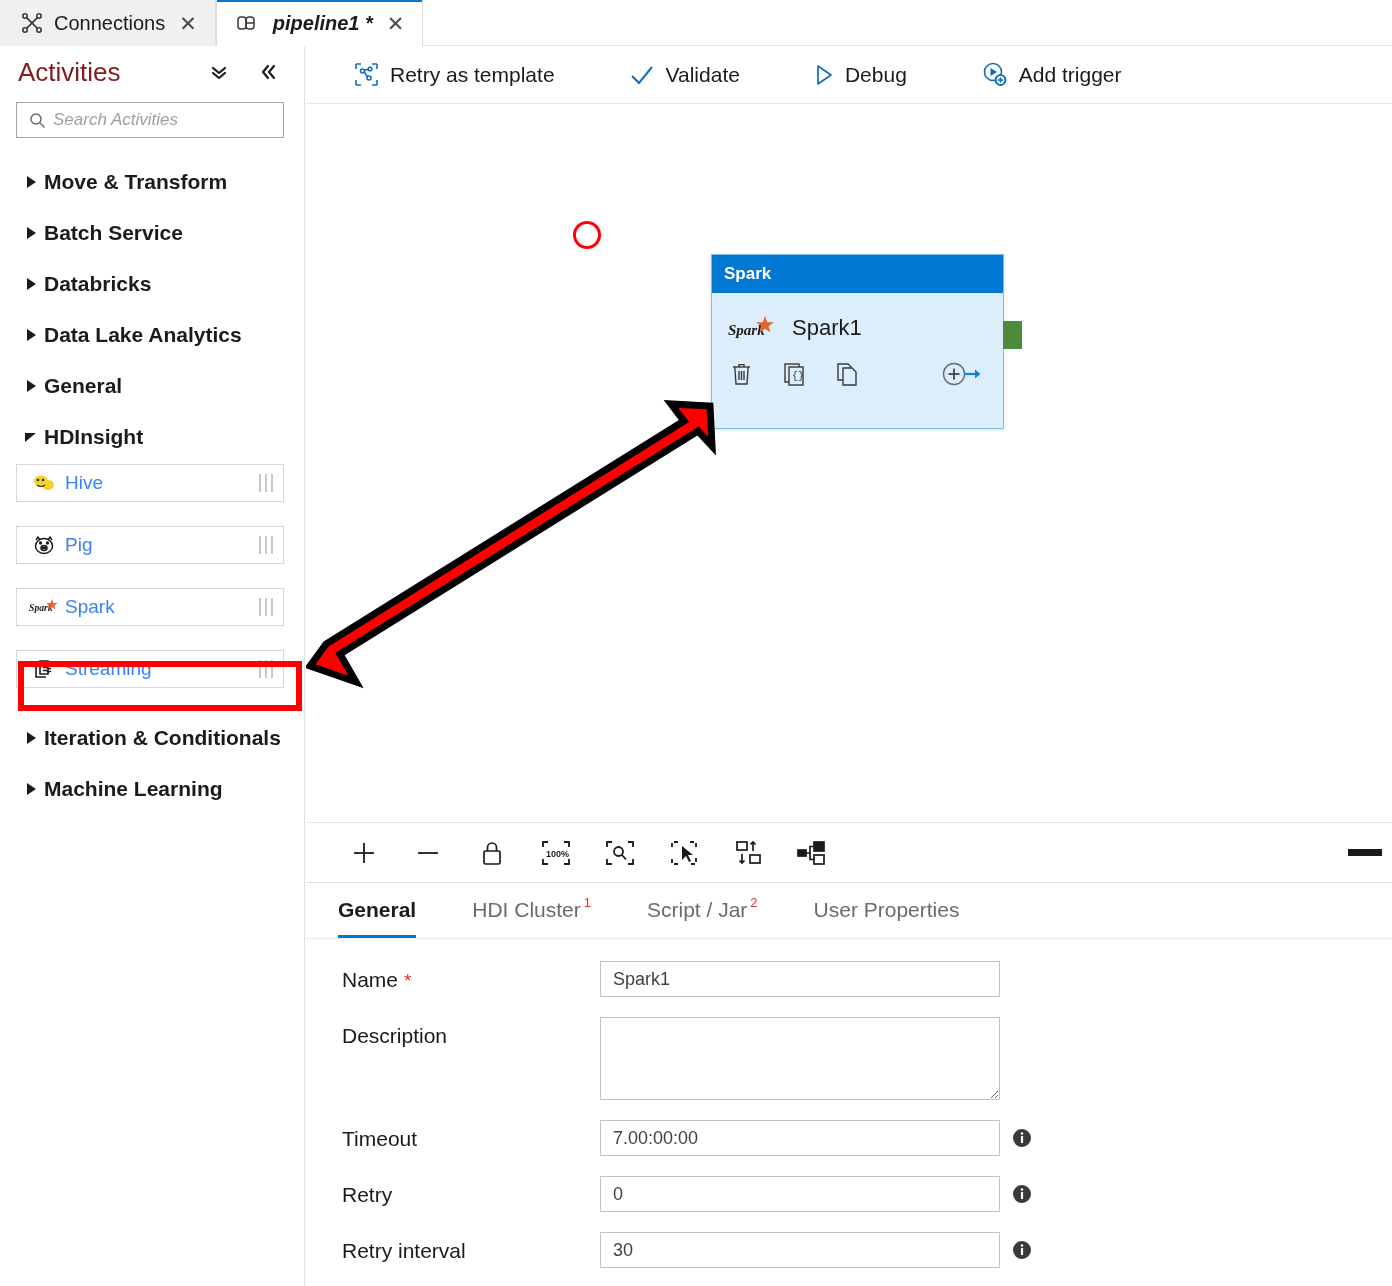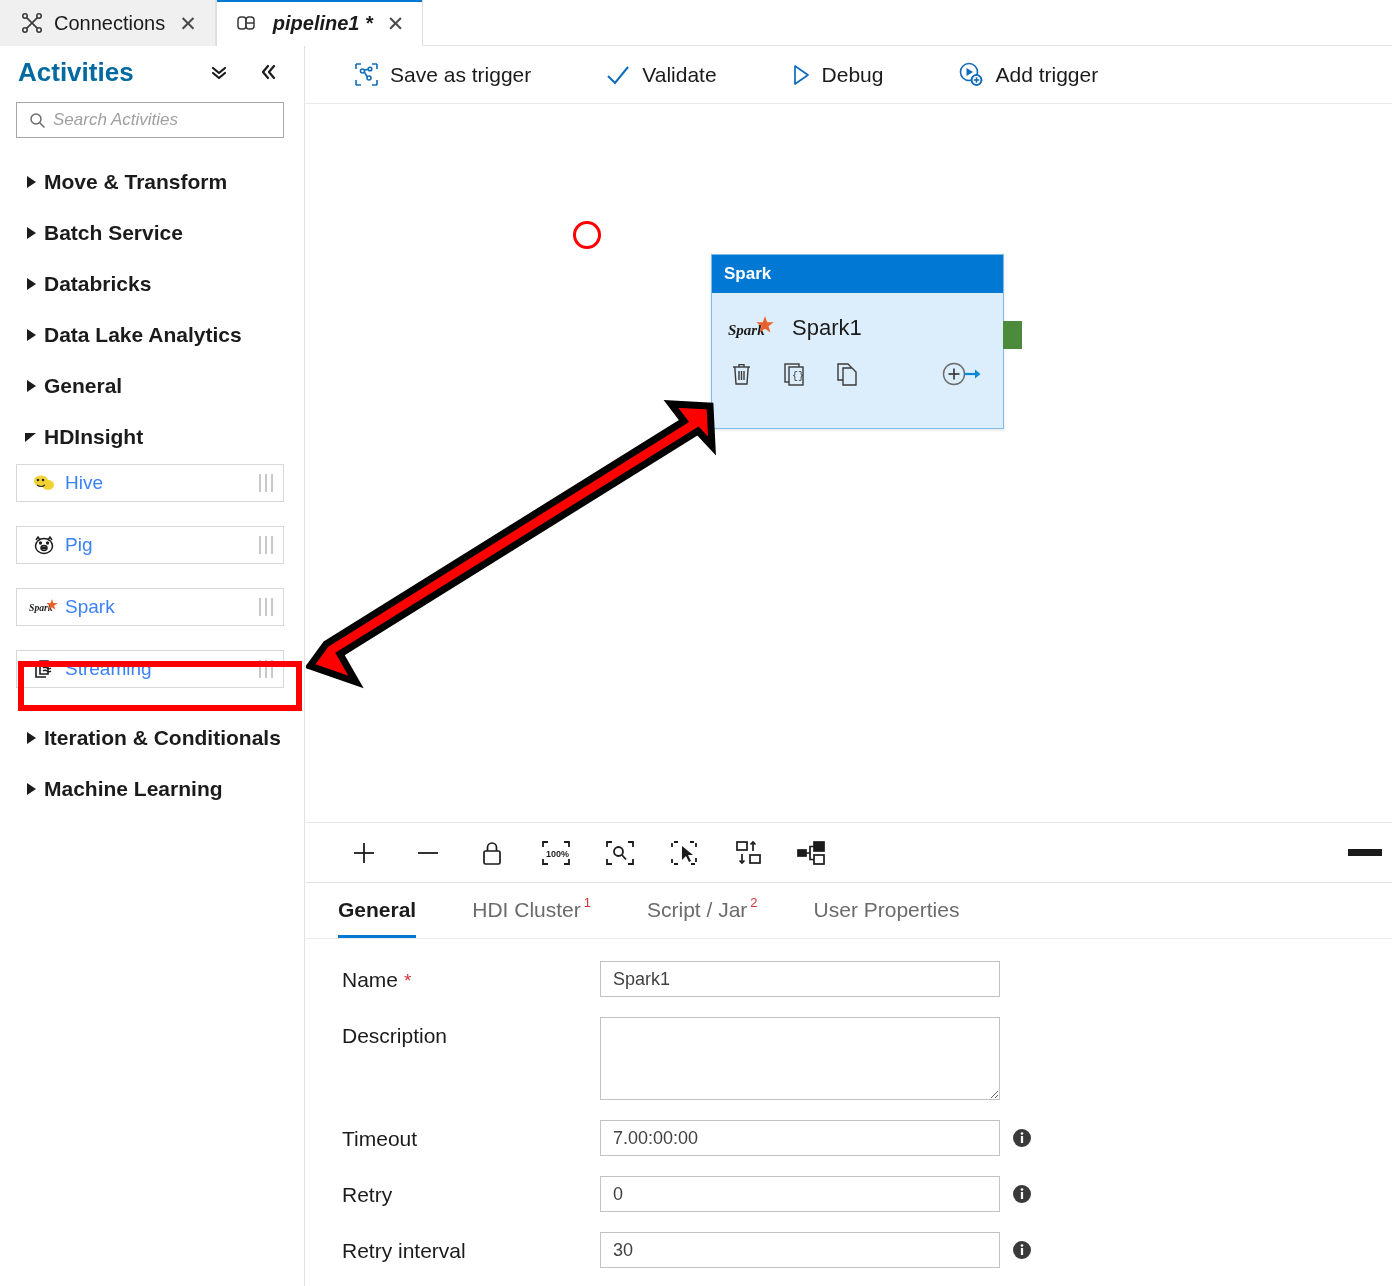--- a/index.html
+++ b/index.html
@@ -42,21 +42,21 @@
 
   
   .sidebar {
     position: absolute; top: 46px; left: 0; width: 305px; height: 1240px;
     background: #ffffff; border-right: 1px solid #e1e1e1; overflow: hidden;
   }
   .sb-header {
     display: flex; align-items: center; height: 52px;
     padding: 0 22px 0 18px;
   }
-  .sb-title { font-size: 26px; font-weight: bold; color: #0369a1; flex: 1; }
+  .sb-title { font-size: 26px; font-weight: normal; color: #7f1d1d; flex: 1; }
   .sb-hicon {
     width: 30px; height: 30px; display: flex; align-items: center;
     justify-content: center; cursor: pointer; color: #1b1b1b;
   }
   .search-wrap { padding: 4px 20px 0 16px; }
   .search-box {
     position: relative; height: 36px; border: 1px solid #a6a6a6;
     background: #fff; display: flex; align-items: center;
   }
   .search-icon { margin: 0 7px 0 12px; display: flex; }
@@ -429,21 +429,21 @@
             <path d="M23 2 L18 2 M23 2 L23 7"></path>
           <path d="M2 23 L7 23 M2 23 L2 18"></path>
             <path d="M23 23 L18 23 M23 23 L23 18"></path>
           <circle cx="8.5" cy="9" r="2"></circle>
             <circle cx="16" cy="7" r="1.8"></circle>
             <circle cx="15" cy="16" r="2"></circle>
           <line x1="10.2" y1="9.8" x2="13.4" y2="15"></line>
             <line x1="10.3" y1="8.2" x2="14.3" y2="7.3"></line>
         </svg>
       </span>
-      <span>Save as trigger</span>
+      <span>Retry as template</span>
     </div>
     <div class="tb-btn">
       <span class="tb-ico">
         <svg width="26" height="24" viewBox="0 0 26 24" fill="none" stroke="#0f6cbd" stroke-width="2">
           <polyline points="3,13 10,20 23,4"></polyline>
         </svg>
       </span>
       <span>Validate</span>
     </div>
     <div class="tb-btn">

